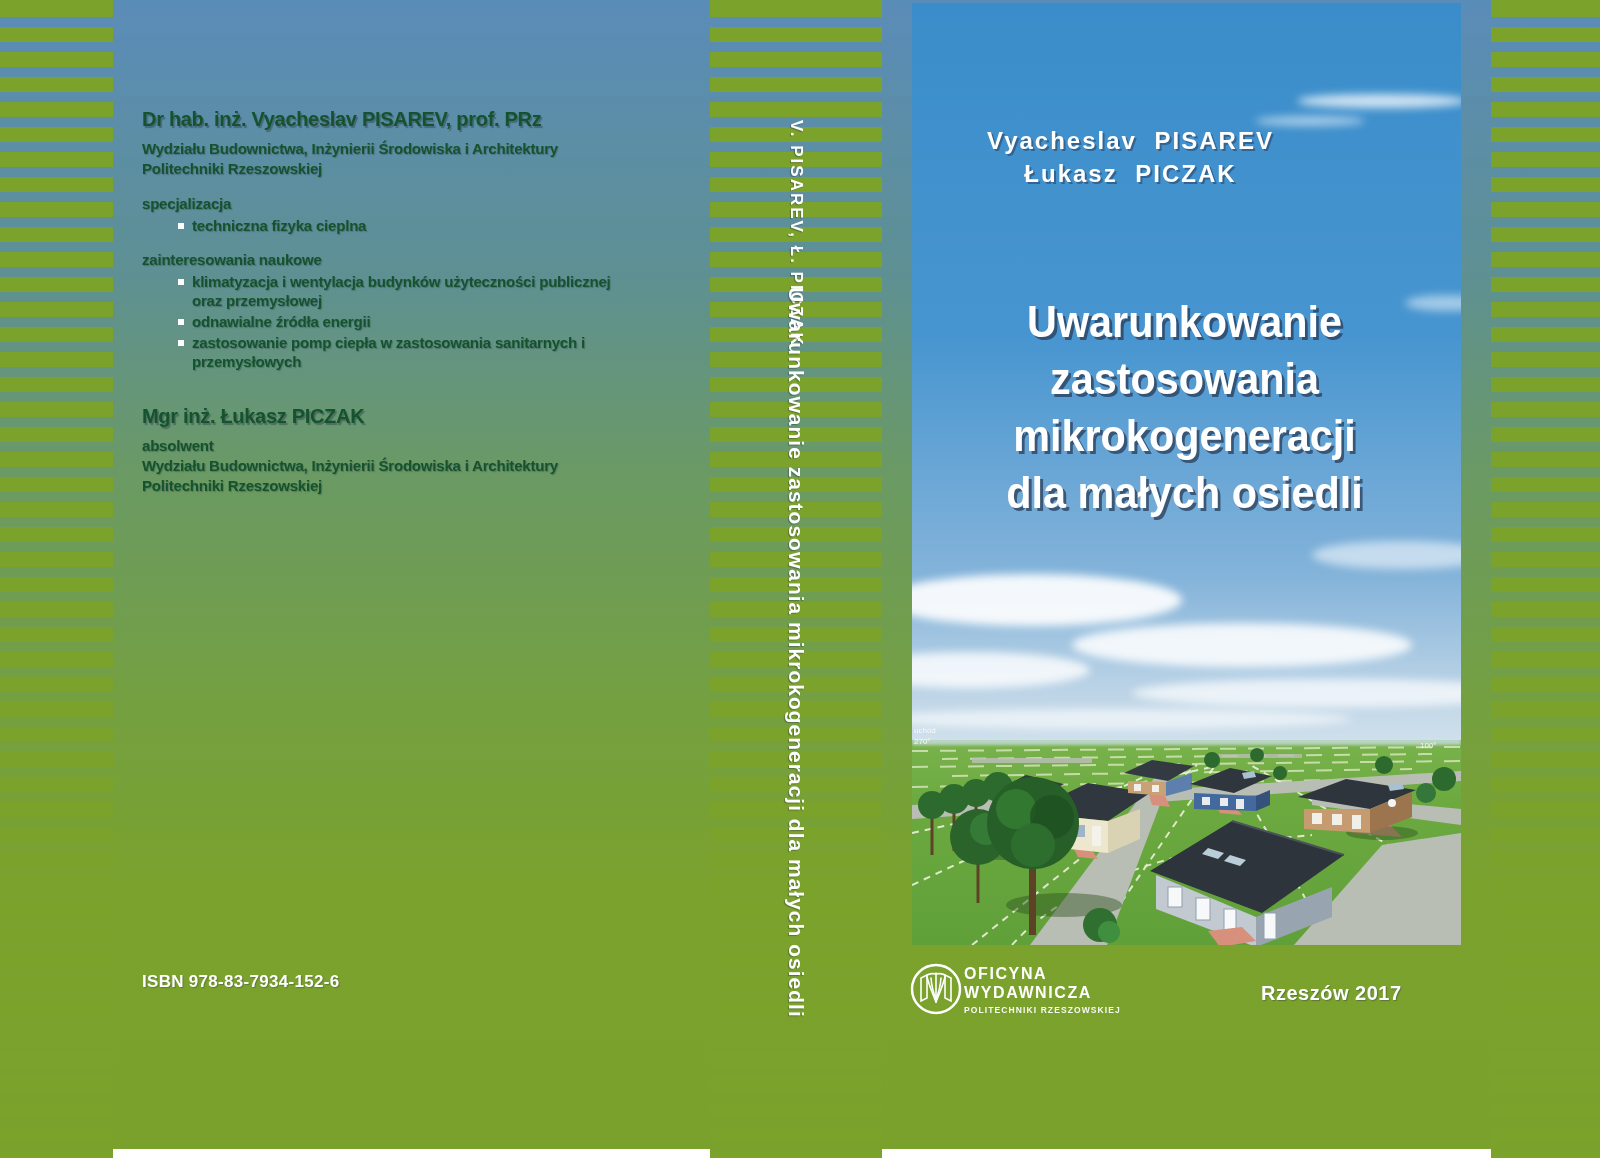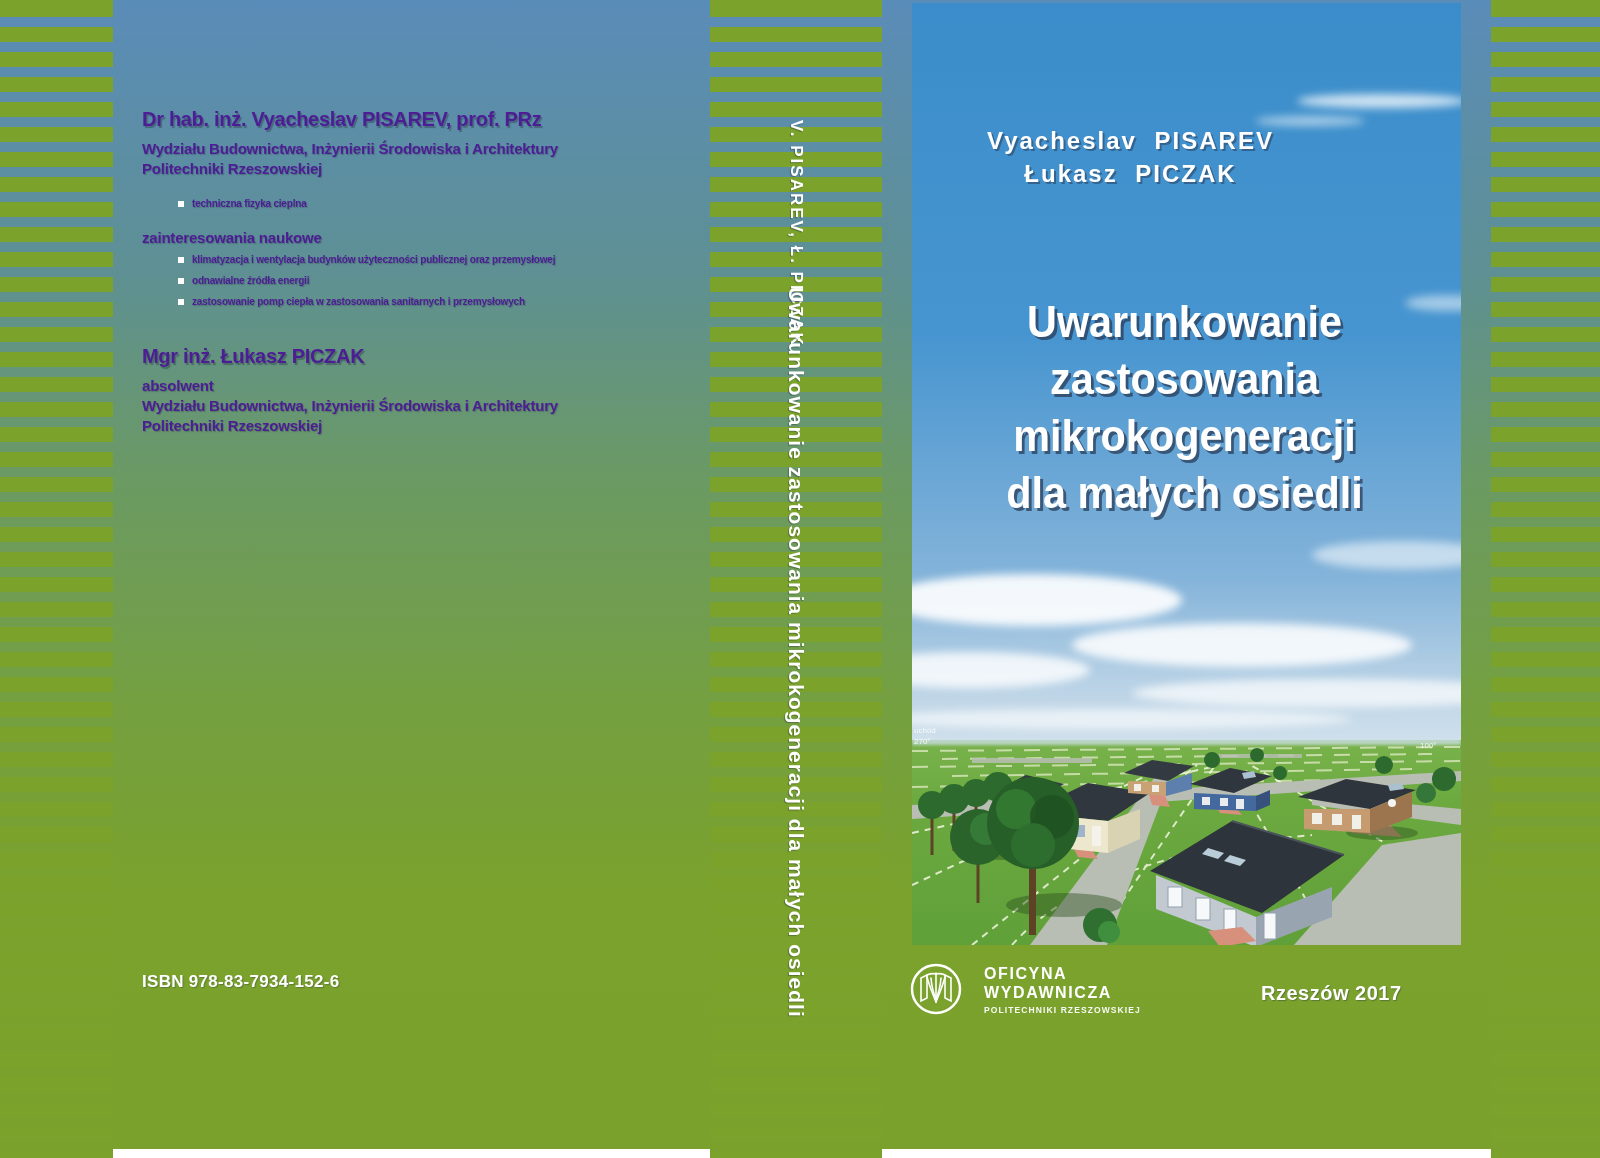--- a/index.html
+++ b/index.html
@@ -9,28 +9,28 @@
     background:linear-gradient(to bottom,#5a8cb9 0px,#5e9094 270px,#6b9a63 480px,#74a041 700px,#7aa22c 900px,#79a12b 1149px);}
   .stripes{position:absolute;top:0;height:1158px;
     background-image:repeating-linear-gradient(to bottom,#7ba32b 0 15px,rgba(0,0,0,0) 15px 25px),
       linear-gradient(to bottom,#5a8cb9 0px,#5e9094 270px,#6b9a63 480px,#74a041 700px,#7aa22c 900px,#79a12b 1158px);
     background-position:0 2px,0 0;}
   .col-left{left:0;width:113px;}
   .col-spine{left:710px;width:172px;}
   .col-right{left:1491px;width:109px;}
 
   
-  .back-text{position:absolute;left:142px;top:108px;width:520px;color:#4c1d95;}
+  .back-text{position:absolute;left:142px;top:108px;width:520px;color:#14532d;}
   .bk-h{font-size:20px;font-weight:bold;letter-spacing:-0.3px;margin:0 0 8px 0;
         text-shadow:1.5px 1.5px 1px rgba(45,55,70,0.45);}
   .bk-p{font-size:15px;font-weight:bold;line-height:20px;margin:0;letter-spacing:-0.2px;
         text-shadow:1px 1px 1px rgba(45,55,70,0.35);}
   .bk-sec{margin-top:15px;}
   .bk-item{position:relative;margin:2px 0 0 36px;padding-left:14px;max-width:445px;
-        font-size:10px;font-weight:bold;line-height:19px;letter-spacing:-0.2px;
+        font-size:15px;font-weight:bold;line-height:19px;letter-spacing:-0.2px;
         text-shadow:1px 1px 1px rgba(45,55,70,0.35);}
   .sq{position:absolute;left:0;top:7px;width:6px;height:6px;background:#fff;}
   .mgr{margin-top:34px;}
   .isbn{position:absolute;left:142px;top:972px;color:#fff;font-weight:bold;font-size:17px;
         letter-spacing:0.3px;text-shadow:1px 1px 1px rgba(45,55,70,0.35);}
 
   
   .spine-vert{position:absolute;left:710px;width:172px;display:flex;justify-content:center;
         color:#fff;font-weight:bold;}
   .spine-vert span{writing-mode:vertical-rl;white-space:nowrap;
@@ -43,21 +43,21 @@
   
   .photo{position:absolute;left:912px;top:3px;width:549px;height:942px;display:block;}
   .front-authors{position:absolute;left:912px;top:124px;width:437px;text-align:center;color:#fff;
         font-weight:bold;font-size:24px;line-height:33px;letter-spacing:2px;word-spacing:9px;
         text-shadow:2px 2px 0 rgba(42,62,92,0.55);}
   .front-title{position:absolute;left:912px;top:293px;width:545px;text-align:center;color:#fff;
         font-weight:bold;font-size:44px;line-height:57px;
         text-shadow:3px 3px 0 rgba(42,60,88,0.75);}
   .front-title>div{transform:scaleX(0.94);}
   .publisher{position:absolute;left:908px;top:961px;display:flex;align-items:center;color:#fff;}
-  .pub-text{margin-left:20px;}
+  .pub-text{margin-left:0;}
   .pub-l1,.pub-l2{font-size:16px;font-weight:bold;letter-spacing:1.6px;line-height:19px;}
   .pub-l3{font-size:8.5px;font-weight:bold;letter-spacing:1.1px;margin-top:3px;opacity:0.95;}
   .place-year{position:absolute;left:1261px;top:982px;width:200px;color:#fff;
         font-weight:bold;font-size:20px;letter-spacing:0.5px;
         text-shadow:1px 1px 1px rgba(45,55,70,0.4);}
 </style>
 </head>
 <body>
 
 <div class="page">
@@ -66,20 +66,21 @@
   <div class="stripes col-left"></div>
   <div class="stripes col-spine"></div>
   <div class="stripes col-right"></div>
 
   <div class="back-text">
     <div class="bk-h">Dr hab. inż. Vyacheslav PISAREV, prof. PRz</div>
     <div class="bk-p">Wydziału Budownictwa, Inżynierii Środowiska i Architektury</div>
     <div class="bk-p">Politechniki Rzeszowskiej</div>
 
     <div class="bk-sec">
+      <div class="bk-p">specjalizacja</div>
       <div class="bk-item"><span class="sq"></span><span>techniczna fizyka cieplna</span></div>
     </div>
 
     <div class="bk-sec">
     </div>
 
     <div class="bk-sec">
       <div class="bk-p">zainteresowania naukowe</div>
       <div class="bk-item"><span class="sq"></span><span>klimatyzacja i wentylacja budynków użyteczności publicznej oraz przemysłowej</span></div>
       <div class="bk-item"><span class="sq"></span><span>odnawialne źródła energii</span></div>

